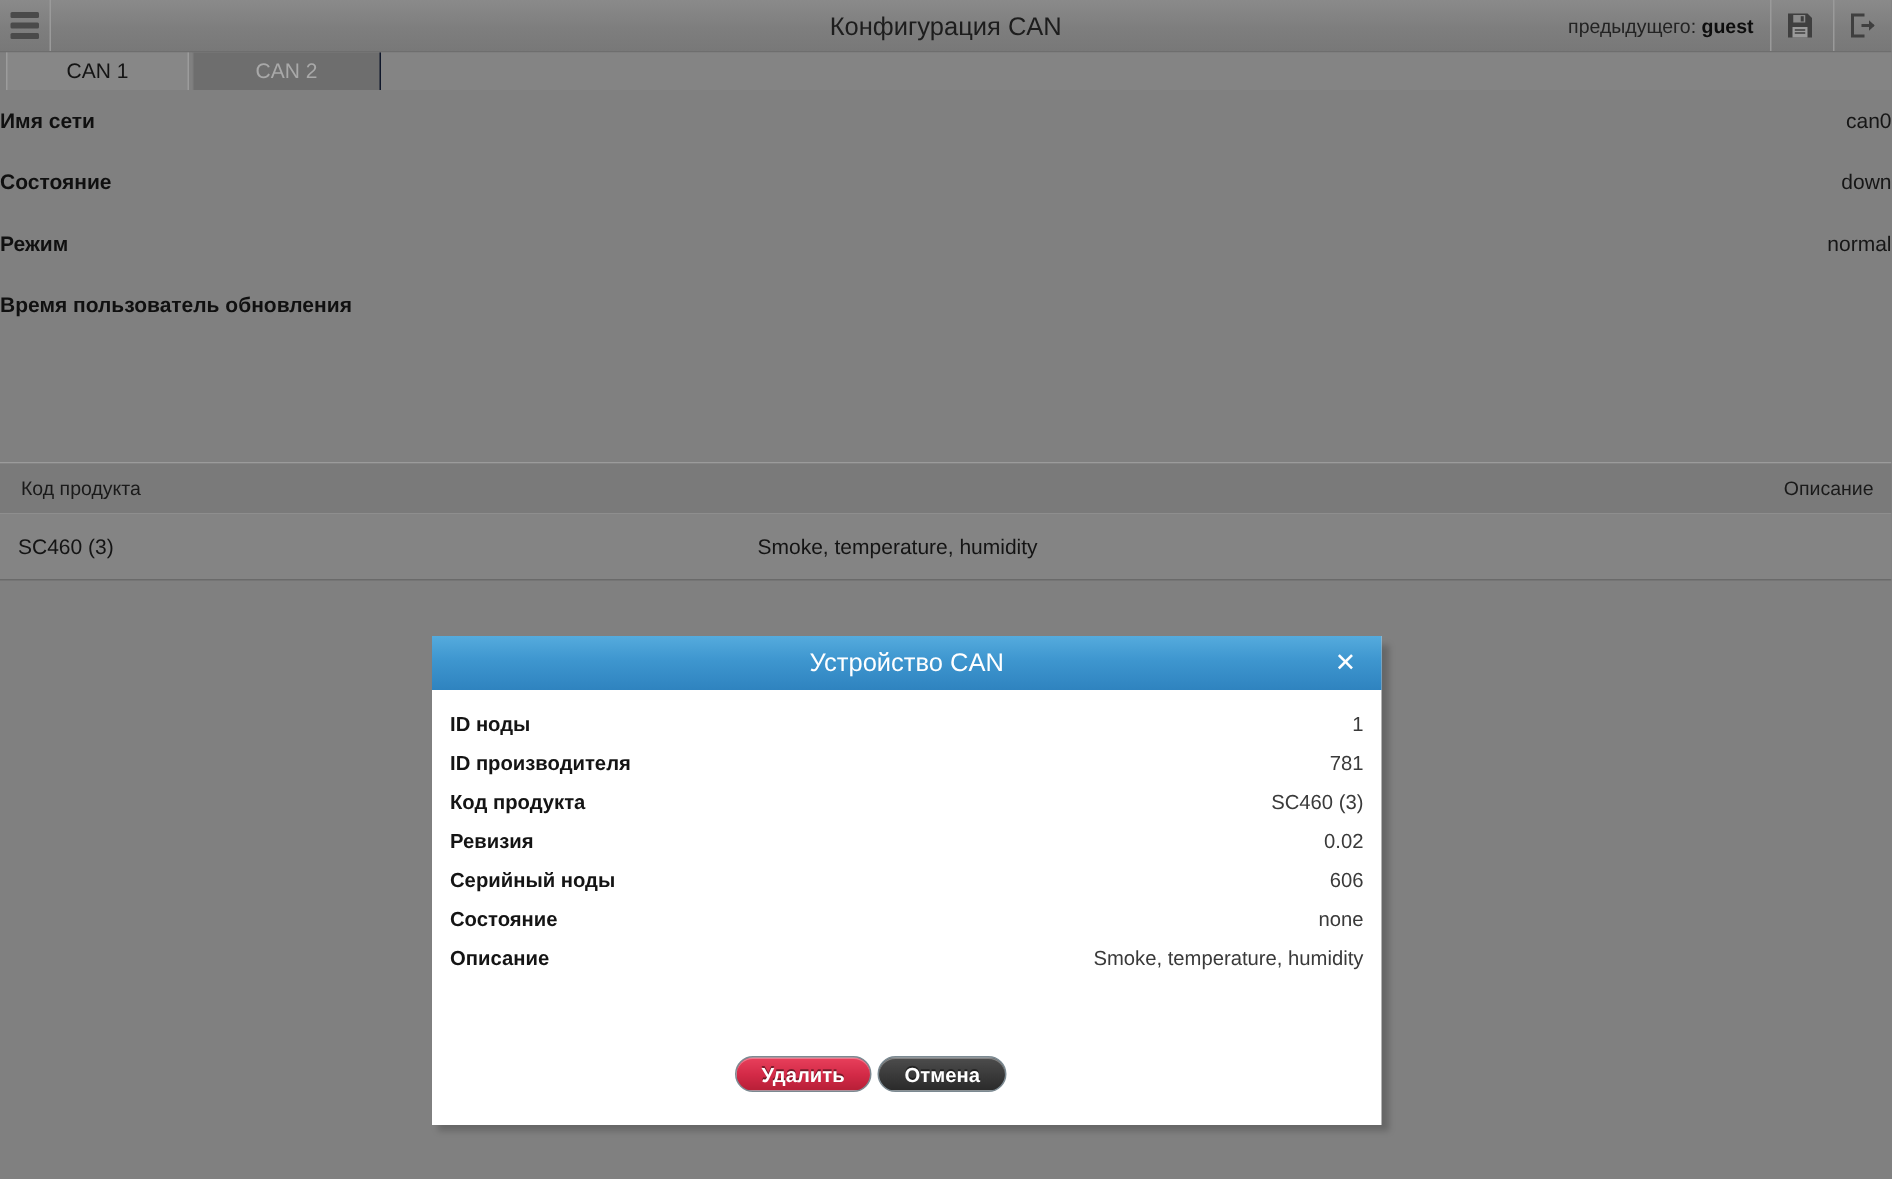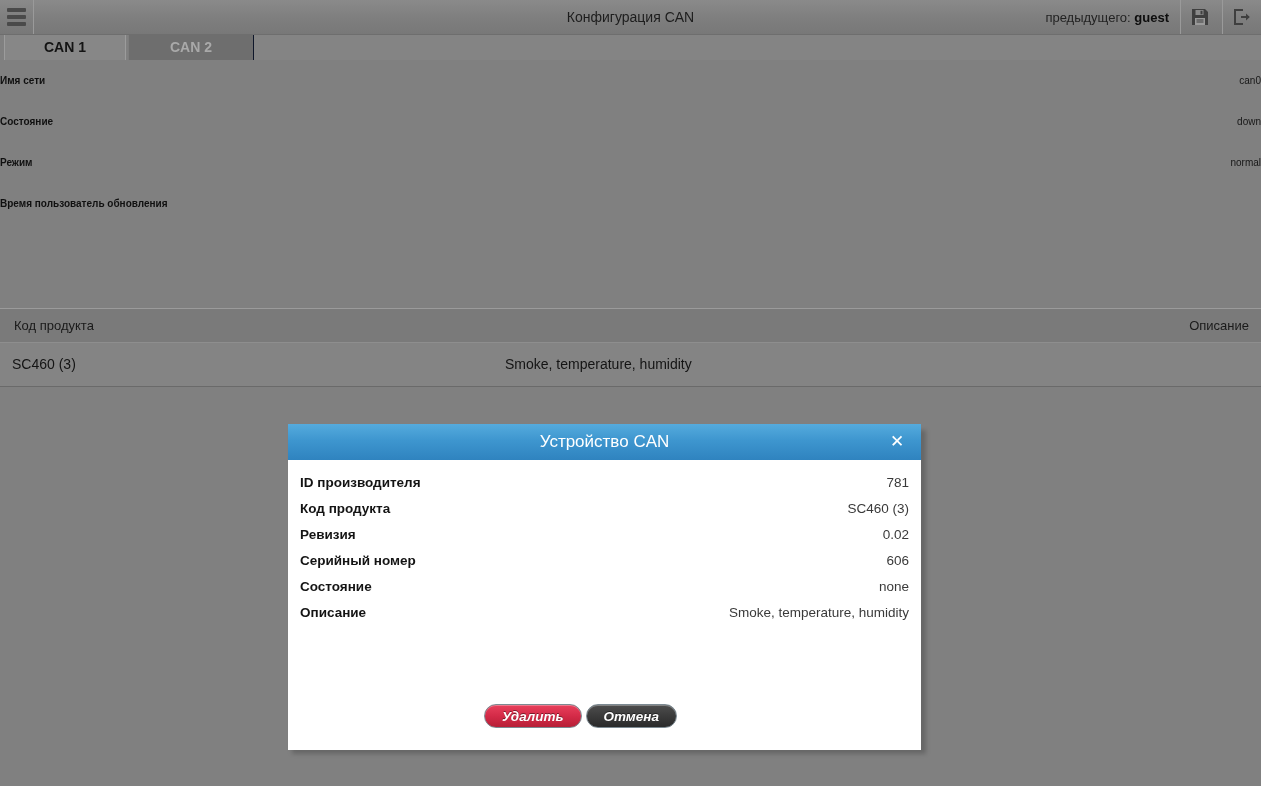--- a/index.html
+++ b/index.html
@@ -45,21 +45,21 @@
     background: #4a4a4a;
     border-radius: 1px;
   }
   .app-title {
     position: absolute;
     left: 0; top: 0;
     width: 1261px;
     height: 35px;
     line-height: 35px;
     text-align: center;
-    font-size: 14px;
+    font-size: 17px;
     color: #1d1d1d;
     pointer-events: none;
   }
   .user-label {
     position: absolute;
     right: 92px;
     top: 0;
     height: 35px;
     line-height: 35px;
     font-size: 13px;
@@ -81,21 +81,20 @@
   .icon-btn.logout { right: 0px; }
   .icon-btn svg { display: block; }
 
   
   .tabbar {
     position: absolute;
     left: 0; top: 35px;
     width: 1261px;
     height: 25px;
     background: #808080;
-    font-weight: bold;
   }
   .tab {
     position: absolute;
     top: 0;
     height: 25px;
     line-height: 24px;
     text-align: center;
     font-size: 14px;
     box-sizing: border-box;
     cursor: pointer;
@@ -128,21 +127,21 @@
     position: absolute;
     left: 0; top: 60px;
     width: 1261px;
     background: #808080;
   }
   .info-row {
     position: relative;
     height: 41px;
     line-height: 41px;
     padding: 0 4px;
-    font-size: 10px;
+    font-size: 14px;
     box-sizing: border-box;
   }
   .info-row .k {
     position: absolute;
     left: 0;
     font-weight: bold;
     color: #101010;
   }
   .info-row .v {
     position: absolute;
@@ -259,21 +258,20 @@
   }
   .m-row .mk { position: absolute; left: 0; font-weight: bold; color: #141414; }
   .m-row .mv { position: absolute; right: 0; color: #3a3a3a; }
   .modal-actions {
     position: absolute;
     left: 0; bottom: 22px;
     width: 585px;
     display: flex;
     justify-content: center;
     gap: 4px;
-    font-style: italic;
   }
   .mpill {
     display: inline-block;
     height: 24px;
     line-height: 23px;
     padding: 0 17px;
     border-radius: 13px;
     font-size: 13.5px;
     font-weight: bold;
     color: #ffffff;
@@ -373,33 +371,37 @@
 
 <div class="modal-shadow"></div>
 <div class="modal">
   <div class="modal-head">
     <span>Устройство CAN</span>
     <span class="modal-close">✕</span>
   </div>
 
   <div class="modal-body">
     <div class="m-row">
+      <span class="mk">ID ноды</span>
+      <span class="mv">1</span>
+    </div>
+    <div class="m-row">
       <span class="mk">ID производителя</span>
       <span class="mv">781</span>
     </div>
     <div class="m-row">
       <span class="mk">Код продукта</span>
       <span class="mv">SC460 (3)</span>
     </div>
     <div class="m-row">
       <span class="mk">Ревизия</span>
       <span class="mv">0.02</span>
     </div>
     <div class="m-row">
-      <span class="mk">Серийный номер</span>
+      <span class="mk">Серийный ноды</span>
       <span class="mv">606</span>
     </div>
     <div class="m-row">
       <span class="mk">Состояние</span>
       <span class="mv">none</span>
     </div>
     <div class="m-row">
       <span class="mk">Описание</span>
       <span class="mv">Smoke, temperature, humidity</span>
     </div>

